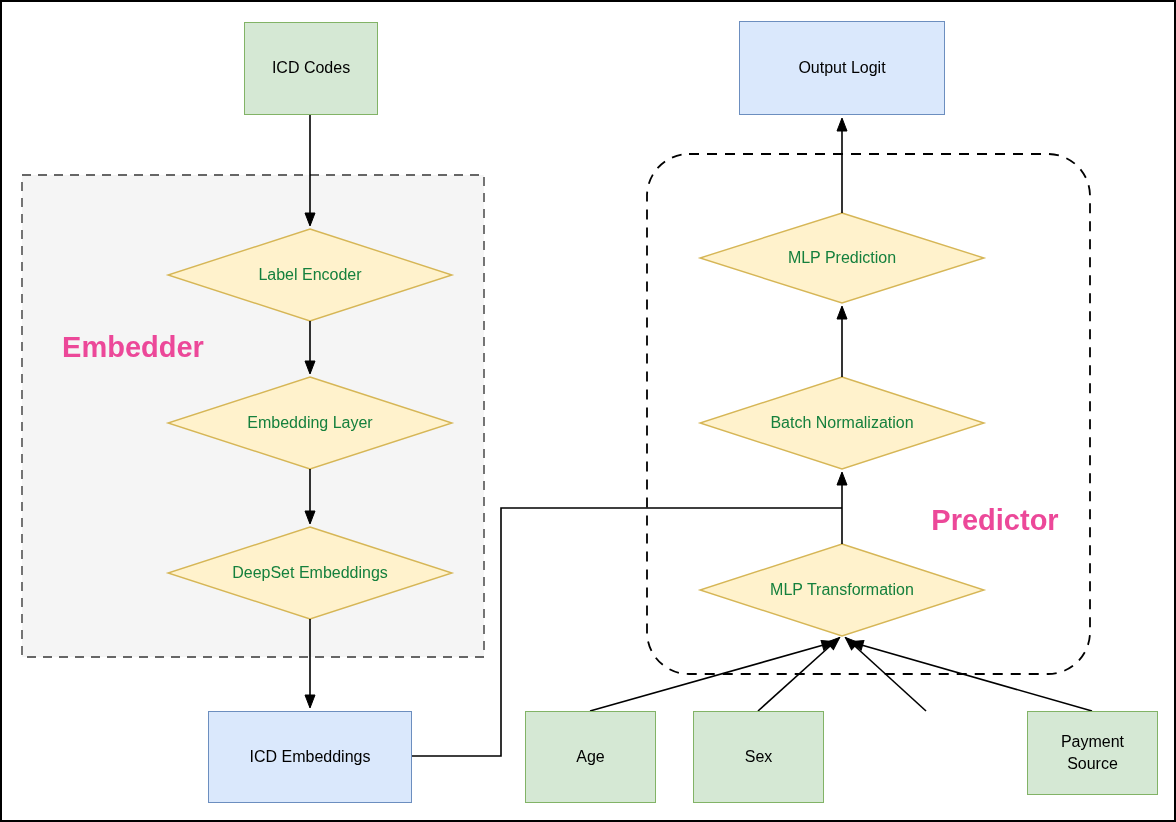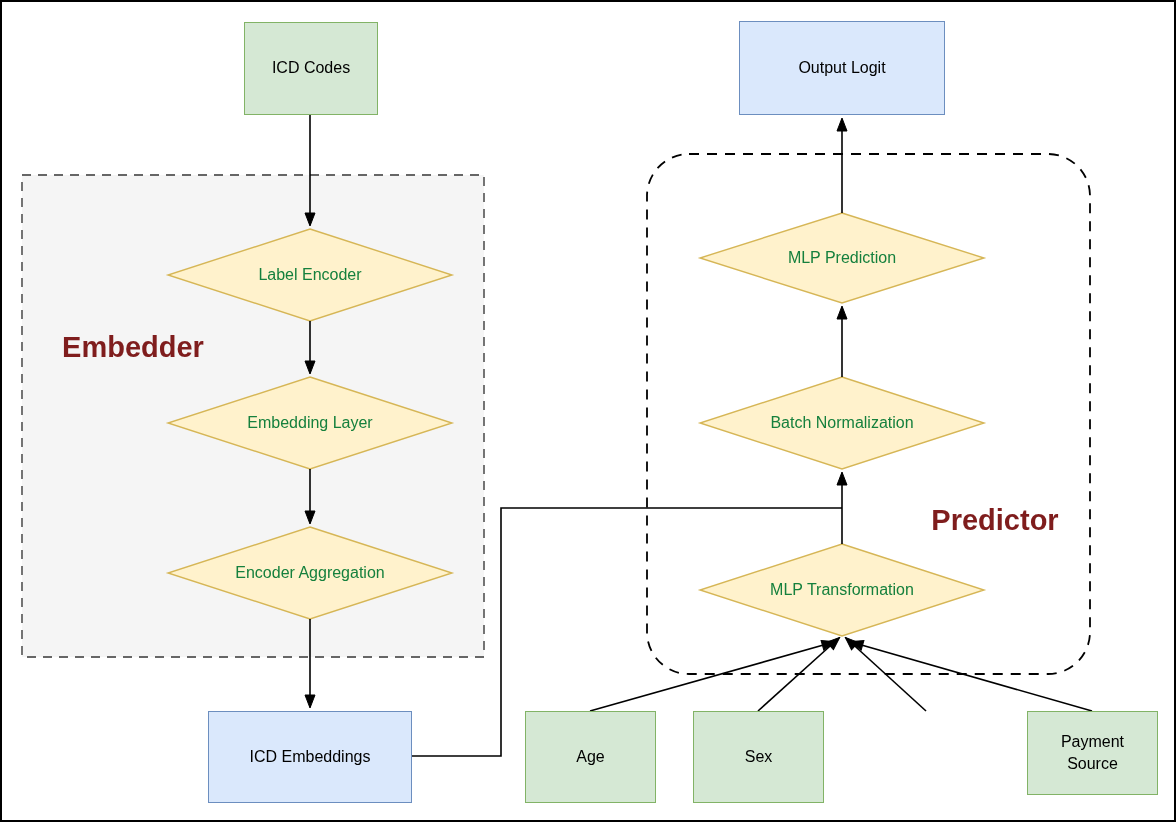--- a/index.html
+++ b/index.html
@@ -27,21 +27,21 @@
   .diamond-label{
     position:absolute;
     display:flex;align-items:center;justify-content:center;
     text-align:center;
     font-size:16px;line-height:1.25;color:#15803d;
     pointer-events:none;
   }
   .group-label{
     position:absolute;
     transform:translate(-50%,-50%);
-    font-size:29px;font-weight:bold;color:#7f1d1d;
+    font-size:29px;font-weight:bold;color:#ec4899;
     white-space:nowrap;
   }
 </style>
 </head>
 <body>
 
 <div class="canvas">
 
   <svg class="layer" width="1172" height="818" viewBox="0 0 1172 818">
     <defs>
@@ -97,21 +97,21 @@
     <span>Sex</span>
   </div>
 
 
   <div class="node green narrow" style="left:1025px;top:709px;width:131px;height:84px;">
     <span>Payment Source</span>
   </div>
 
   <div class="diamond-label" style="left:166px;top:375px;width:284px;height:92px;">Embedding Layer</div>
   <div class="diamond-label" style="left:166px;top:227px;width:284px;height:92px;">Label Encoder</div>
-  <div class="diamond-label" style="left:166px;top:525px;width:284px;height:92px;">Encoder Aggregation</div>
+  <div class="diamond-label" style="left:166px;top:525px;width:284px;height:92px;">DeepSet Embeddings</div>
   <div class="diamond-label" style="left:698px;top:211px;width:284px;height:90px;">MLP Prediction</div>
   <div class="diamond-label" style="left:698px;top:375px;width:284px;height:92px;">Batch Normalization</div>
   <div class="diamond-label" style="left:698px;top:542px;width:284px;height:92px;">MLP Transformation</div>
 
   <div class="group-label" style="left:131px;top:345px;">Embedder</div>
   <div class="group-label" style="left:993px;top:518px;">Predictor</div>
 
 </div>
 
 </body></html>

